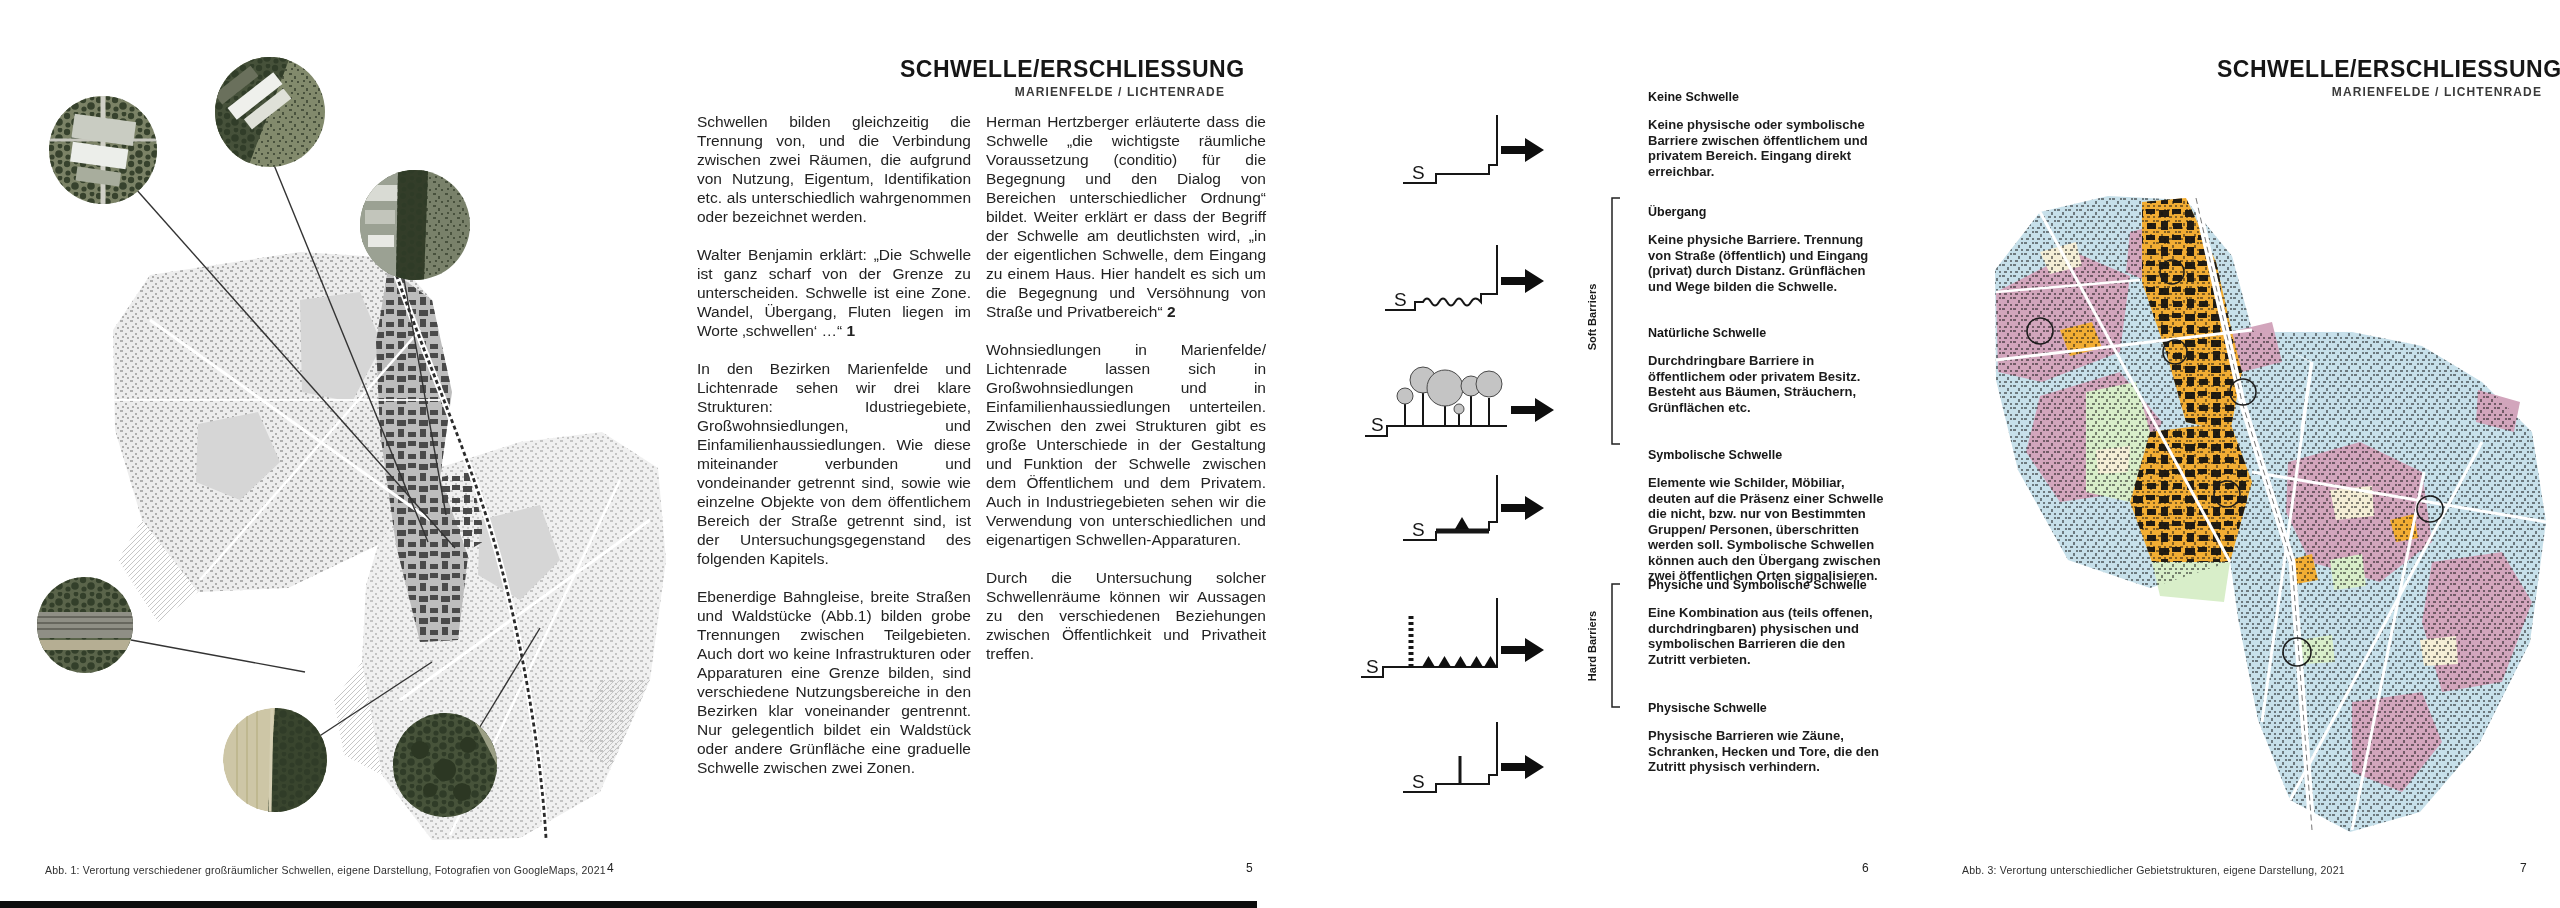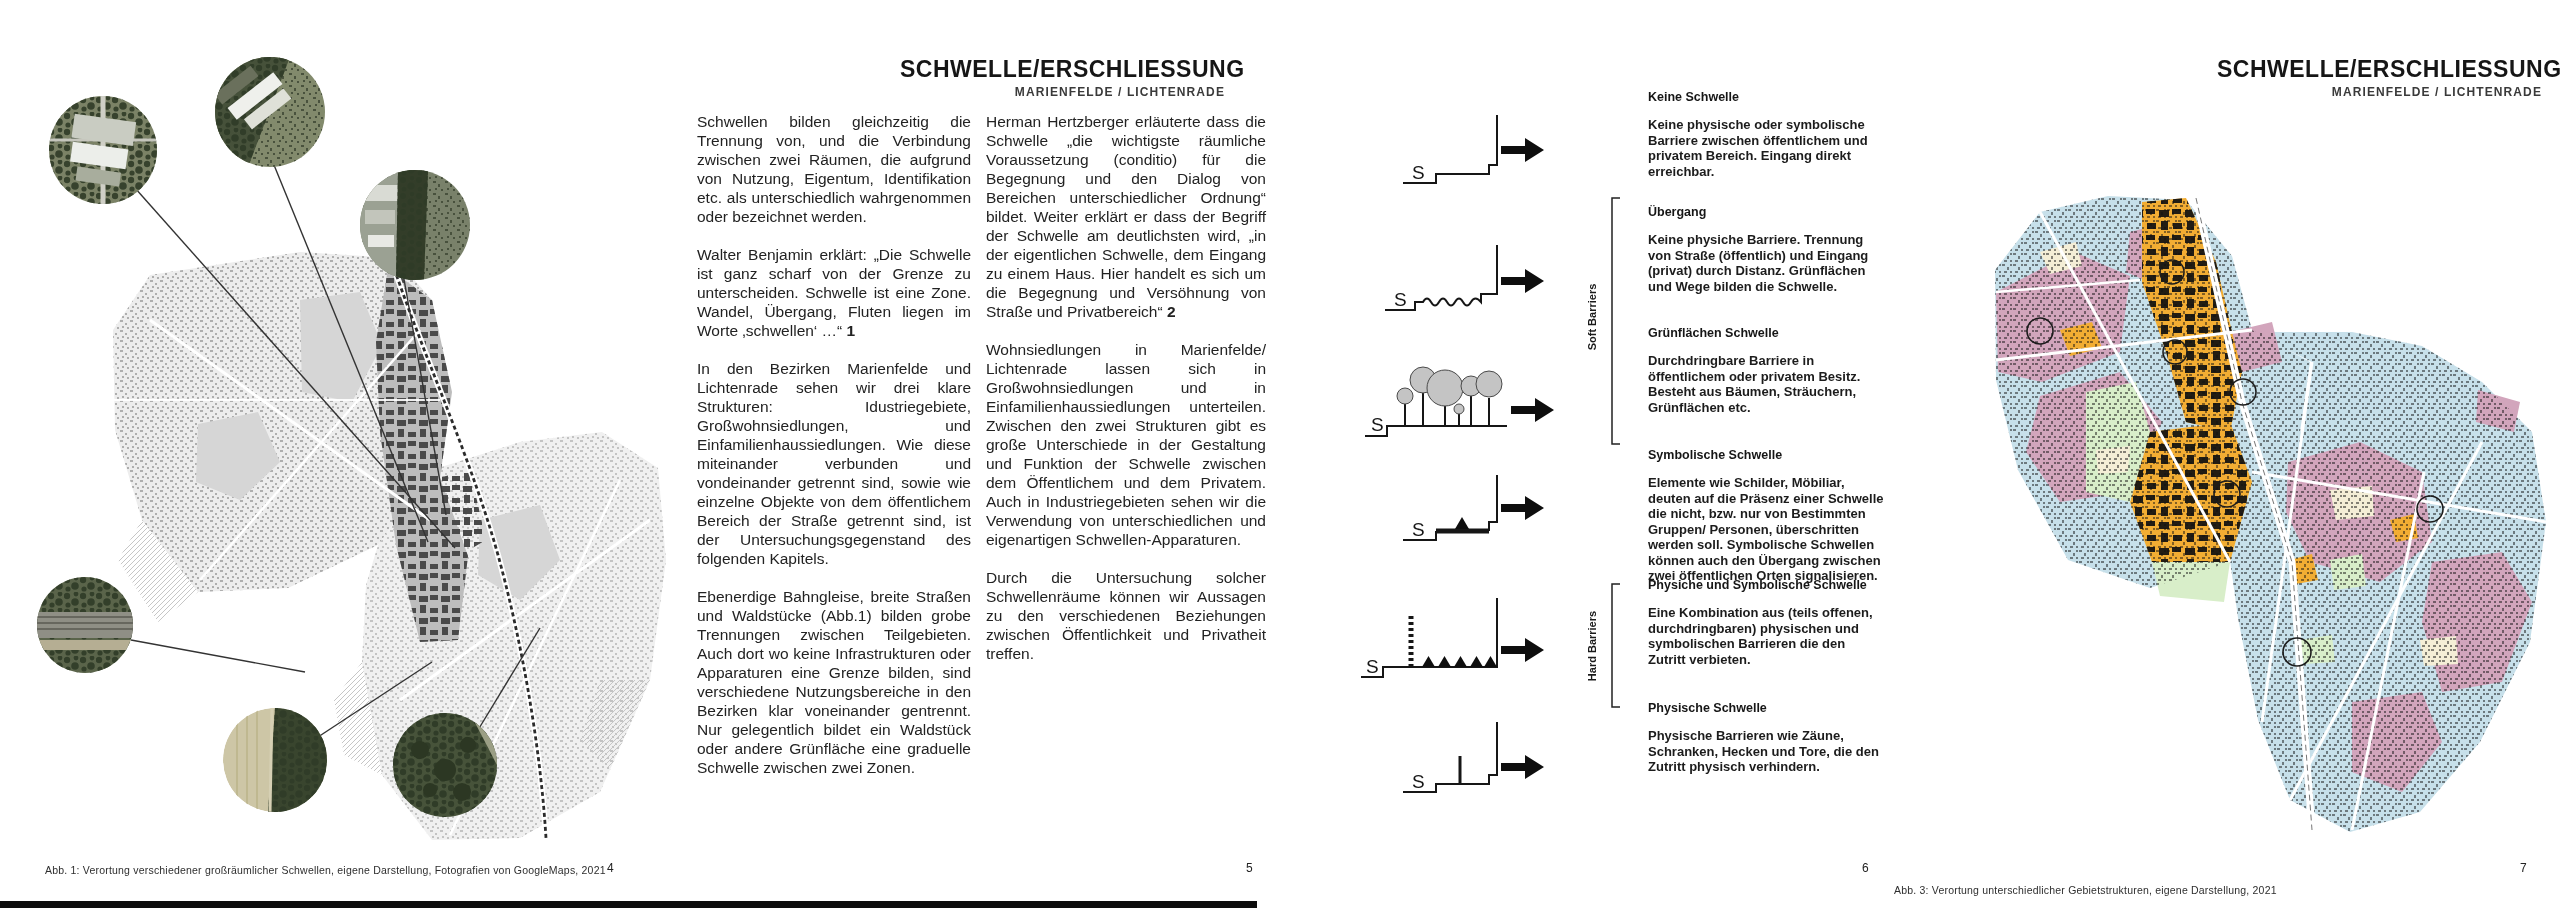--- a/index.html
+++ b/index.html
@@ -353,21 +353,21 @@
 
   <div class="sec" style="top:90px;">
     <h4>Keine Schwelle</h4>
     <p>Keine physische oder symbolische Barriere zwischen öffentlichem und privatem Bereich. Eingang direkt erreichbar.</p>
   </div>
   <div class="sec" style="top:205px;">
     <h4>Übergang</h4>
     <p>Keine physiche Barriere. Trennung von Straße (öffentlich) und Eingang (privat) durch Distanz. Grünflächen und Wege bilden die Schwelle.</p>
   </div>
   <div class="sec" style="top:326px;">
-    <h4>Grünflächen Schwelle</h4>
+    <h4>Natürliche Schwelle</h4>
     <p>Durchdringbare Barriere in öffentlichem oder privatem Besitz. Besteht aus Bäumen, Sträuchern, Grünflächen etc.</p>
   </div>
   <div class="sec" style="top:448px;">
     <h4>Symbolische Schwelle</h4>
     <p>Elemente wie Schilder, Möbiliar, deuten auf die Präsenz einer Schwelle die nicht, bzw. nur von Bestimmten Gruppen/ Personen, überschritten werden soll. Symbolische Schwellen können auch den Übergang zwischen zwei öffentlichen Orten signalisieren.</p>
   </div>
   <div class="sec" style="top:578px;">
     <h4>Physiche und Symbolische Schwelle</h4>
     <p>Eine Kombination aus (teils offenen, durchdringbaren) physischen und symbolischen Barrieren die den Zutritt verbieten.</p>
   </div>
@@ -382,17 +382,17 @@
   <div class="titleblock" style="left:2217px;top:56px;width:325px;">
     <div class="title">SCHWELLE/ERSCHLIESSUNG</div>
     <div class="subtitle">MARIENFELDE / LICHTENRADE</div>
   </div>
 
   <div class="caption" style="left:45px;">Abb. 1: Verortung verschiedener großräumlicher Schwellen, eigene Darstellung, Fotografien von GoogleMaps, 2021</div>
   <div class="pagenum" style="left:607px;">4</div>
   <div class="pagenum" style="left:1246px;">5</div>
   <div class="caption" style="left:1300px;margin-top:48px;">Abb. 2: Typologien verschiedener Schwellenräume, eigene Darstellung, 2021</div>
   <div class="pagenum" style="left:1862px;">6</div>
-  <div class="caption" style="left:1894px;margin-top:20px;">Abb. 3: Verortung unterschiedlicher Gebietstrukturen, eigene Darstellung, 2021</div>
+  <div class="caption" style="left:1962px;">Abb. 3: Verortung unterschiedlicher Gebietstrukturen, eigene Darstellung, 2021</div>
   <div class="pagenum" style="left:2520px;">7</div>
 
   <div class="bottombar"></div>
 </div>
 
 </body></html>

